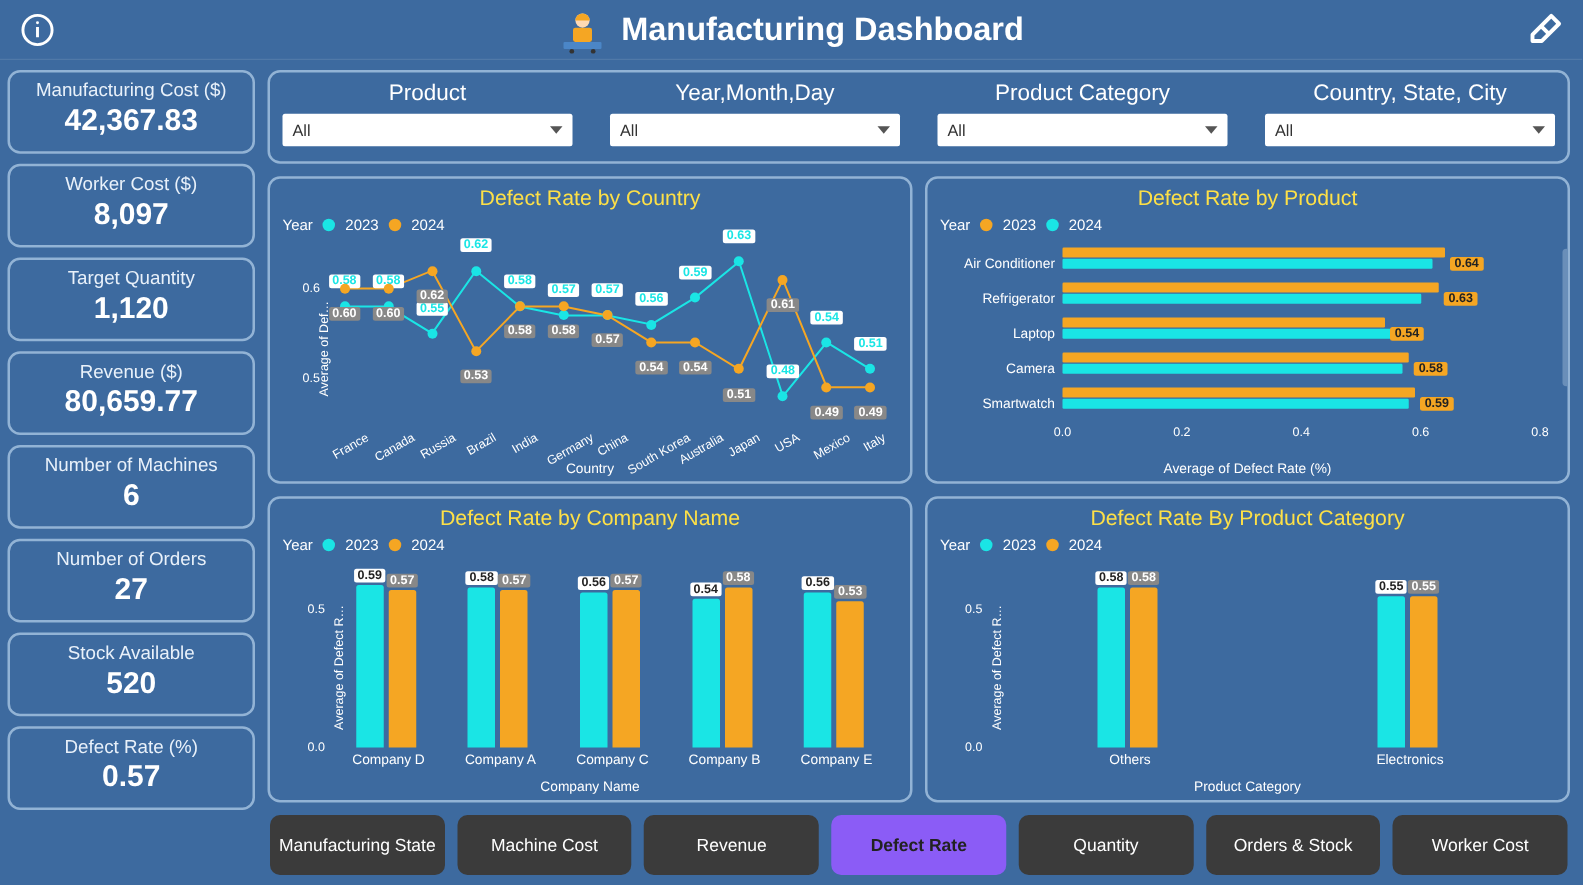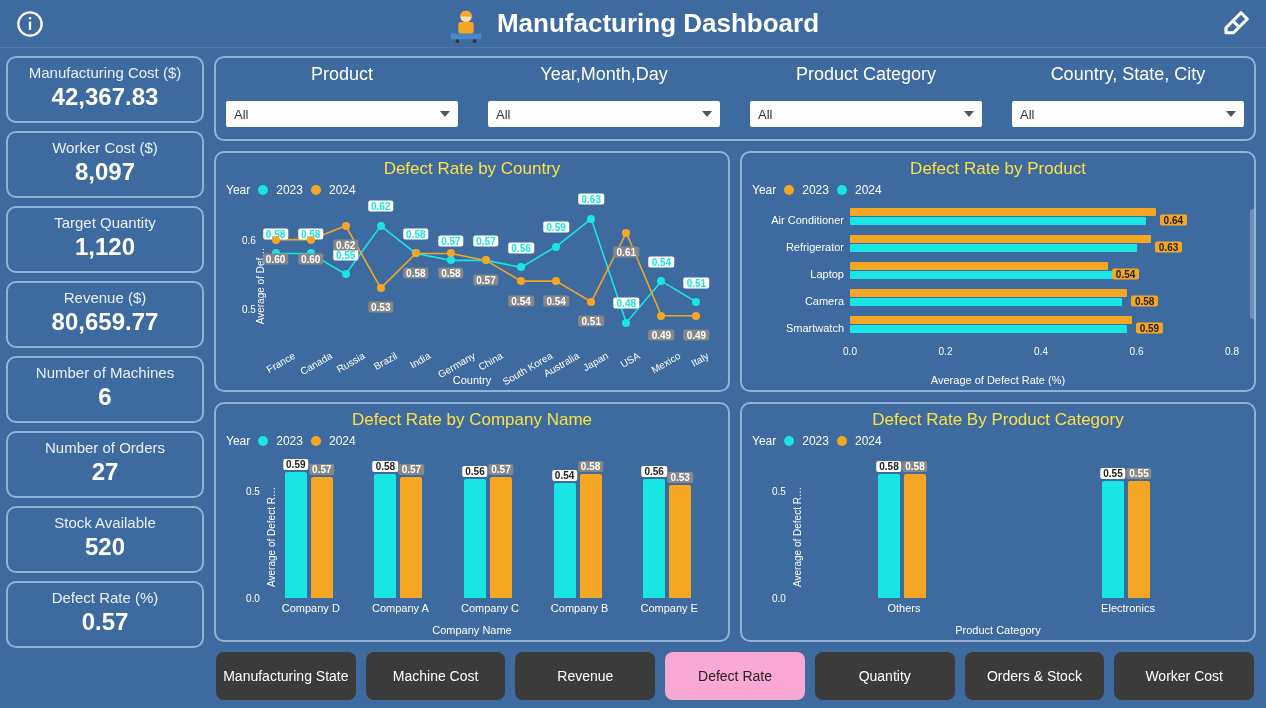--- a/index.html
+++ b/index.html
@@ -16,21 +16,21 @@
   .body { display:flex; height: calc(708px - 48px); }
   .sidebar { width: 210px; padding: 8px 6px; display:flex; flex-direction:column; gap:8px; }
   .kpi { background:#3d6a9f; border:2px solid #92b3d5; border-radius:10px; padding:6px 4px 10px 4px; text-align:center; }
   .kpi-label { font-size:15px; color:#e9f1fa; font-weight:400; }
   .kpi-value { font-size:24px; font-weight:600; color:#fff; margin-top:2px; }
 
   .main { flex:1; padding:8px 10px 8px 4px; display:flex; flex-direction:column; gap:10px; }
 
   
   .filters { background:#3d6a9f; border:2px solid #92b3d5; border-radius:10px; padding:6px 10px 12px 10px; display:flex; gap:30px; }
-  .filter { flex:1; display:flex; flex-direction:column; align-items:center; gap:16px; }
+  .filter { flex:1; display:flex; flex-direction:column; align-items:center; gap:6px; }
   .filter-label { font-size:18px; color:#fff; font-weight:400; }
   .filter-select { width:100%; height:26px; background:#fff; color:#333; border:none; border-radius:2px; padding:2px 8px; display:flex; align-items:center; justify-content:space-between; font-size:13px; }
   .chev { width:0; height:0; border-left:5px solid transparent; border-right:5px solid transparent; border-top:6px solid #555; }
 
   
   .charts { flex:1; display:grid; grid-template-columns: 1fr 1fr; grid-template-rows: 1fr 1fr; gap:10px; min-height:0; }
   .panel { background:#3d6a9f; border:2px solid #92b3d5; border-radius:10px; padding:6px 8px 4px 8px; display:flex; flex-direction:column; position:relative; overflow:hidden; }
   .panel-title { text-align:center; font-size:17px; font-weight:400; color:#fde047; margin-bottom:2px; }
   .legend { display:flex; align-items:center; gap:8px; font-size:12px; color:#fff; margin:2px 0 4px 2px; }
   .legend-dot { width:10px; height:10px; border-radius:50%; display:inline-block; }
@@ -68,21 +68,21 @@
   .vbar { position:absolute; bottom:0; width:22px; border-radius:2px 2px 0 0; }
   .vbar-lbl { position:absolute; font-size:10px; padding:0 3px; border-radius:2px; transform:translateX(-50%); white-space:nowrap; font-weight:600; }
   .vx-row { position:absolute; left:42px; right:6px; bottom:4px; height:16px; }
   .vx-cat { position:absolute; font-size:11px; color:#fff; transform:translateX(-50%); white-space:nowrap; }
   .vy-tick { position:absolute; left:22px; font-size:10px; color:#fff; transform:translateY(-50%); }
 
   
   .tabs { display:flex; gap:10px; padding:0 2px; }
   .tab { flex:1; height:48px; border-radius:8px; display:flex; align-items:center; justify-content:center; font-size:14px; cursor:pointer; }
   .tab-inactive { background:#3b3b3b; color:#fff; }
-  .tab-active { background:#f9a8d4; color:#222; }
+  .tab-active { background:#8b5cf6; color:#222;font-weight:bold; }
 
   .scroll-indicator { position:absolute; right:-2px; top:56px; width:6px; height:110px; background:#6a8fb9; border-radius:3px; }
 
   .info-icon-svg { width:28px; height:28px; }
   .eraser-icon-svg { width:30px; height:30px; }
   .worker-icon-svg { width:38px; height:38px; }
 </style>
 </head>
 <body>
 

